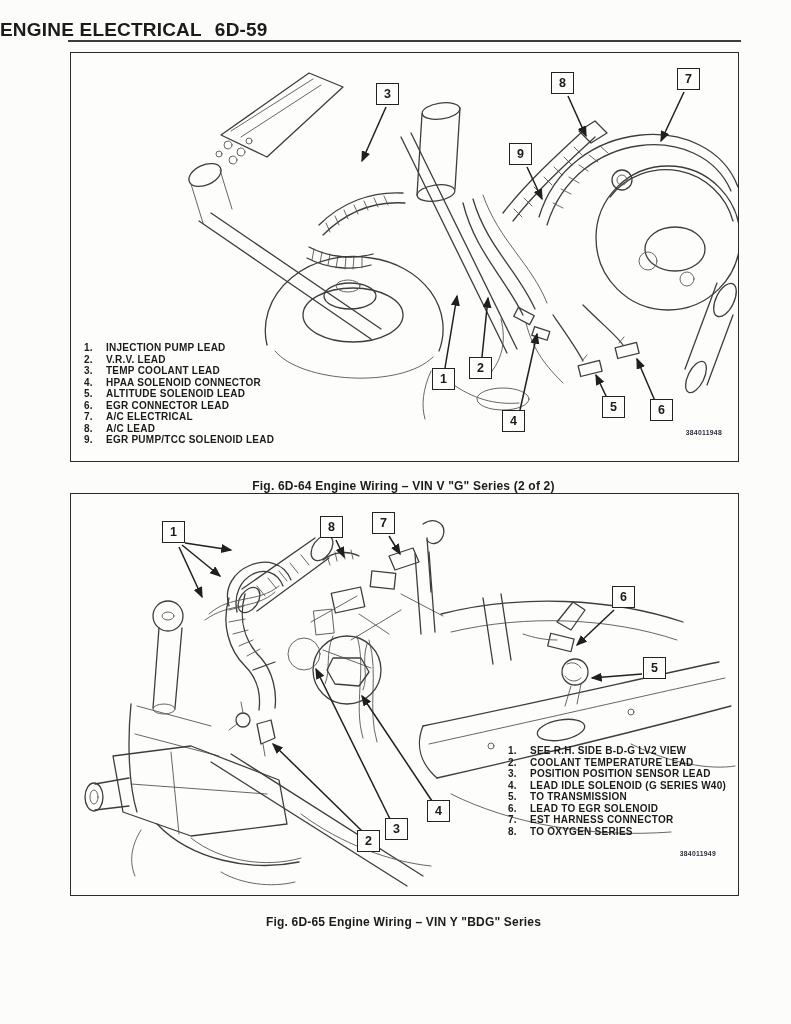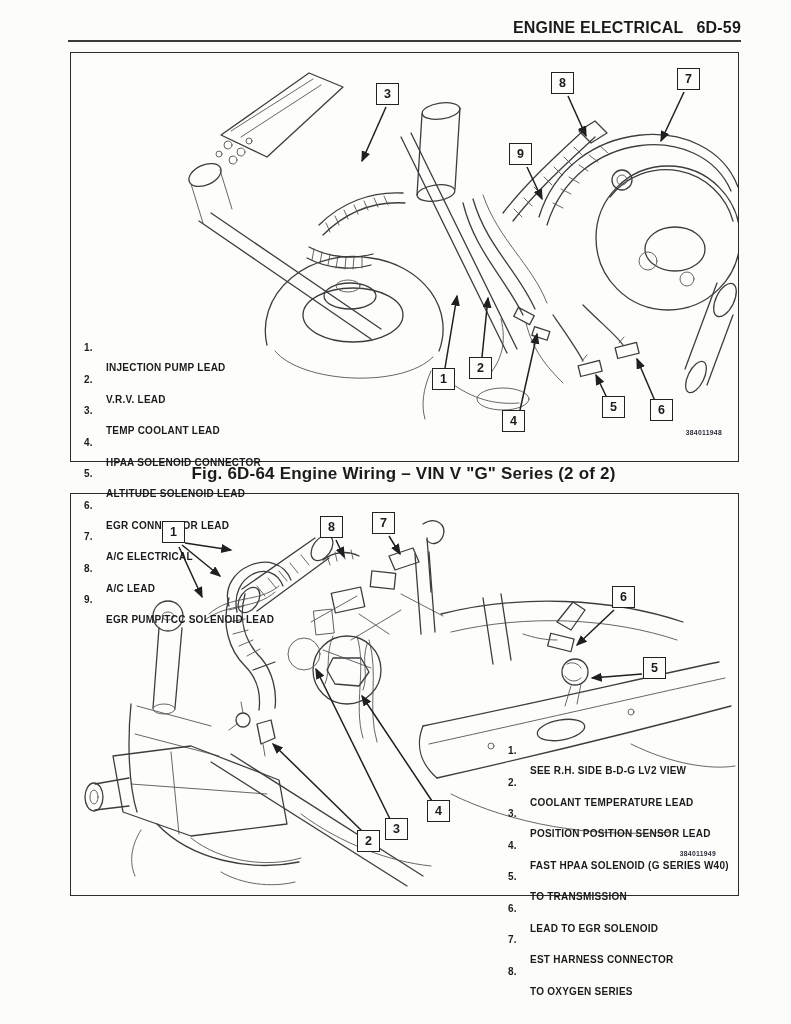--- a/index.html
+++ b/index.html
@@ -7,21 +7,21 @@
     width:791px; height:1024px;
     background:#f1f1ee;
     font-family:"Liberation Sans", sans-serif;
   }
   .page {
     position:relative; width:791px; height:1024px;
     background:#fcfcfa; color:#1b1b1b; overflow:hidden;
   }
   .header-title {
     position:absolute; top:19px; left:0; width:741px;
-    text-align:right; font-size:16px; font-weight:bold;
+    font-size:19px; font-weight:bold;
     letter-spacing:0.2px; white-space:nowrap;
   }
   .header-title .pageno { margin-left:13px; }
   .header-rule {
     position:absolute; left:68px; top:40px; width:673px; height:2px;
     background:#3c3c3c;
   }
   .figure {
     position:absolute; left:70px; width:667px;
     border:1.7px solid #2b2b2b; background:#fdfdfc; box-sizing:content-box;
@@ -39,30 +39,30 @@
     font-weight:bold; font-size:12.5px; z-index:2; line-height:1;
   }
   .legend {
     position:absolute; z-index:2; font-size:10px; font-weight:bold;
     letter-spacing:0.25px; line-height:11.5px; white-space:nowrap;
   }
   #legend1 { left:13px; top:289px; }
   #legend2 { left:437px; top:251px; }
   .legend-row { display:flex; }
   .legend-num { width:13px; text-align:left; }
-  .legend-label { margin-left:9px;margin-top:20px; }
+  .legend-label { margin-left:9px; }
   .part-number {
     position:absolute; font-size:6.8px; font-weight:bold;
     letter-spacing:0.3px; z-index:2; color:#2a2a3a;
   }
   #pn1 { right:16px; top:376px; }
   #pn2 { right:22px; top:356px; }
   .caption {
     position:absolute; left:70px; width:667px; text-align:center;
-    font-size:17px; font-weight:bold; letter-spacing:0.2px;
+    font-size:12px; font-weight:bold; letter-spacing:0.2px;margin-top:15px;
   }
   #caption1 { top:464px; }
   #caption2 { top:900px; }
 </style>
 </head>
 <body>
 
 <div class="page">
 
   <div class="header-title">
@@ -330,21 +330,21 @@
       <div class="legend-row">
           <span class="legend-num">2.</span>
           <span class="legend-label">COOLANT TEMPERATURE LEAD</span>
         </div>
       <div class="legend-row">
           <span class="legend-num">3.</span>
           <span class="legend-label">POSITION POSITION SENSOR LEAD</span>
         </div>
       <div class="legend-row">
           <span class="legend-num">4.</span>
-          <span class="legend-label">FAST HPAA SOLENOID (G SERIES W40)</span>
+          <span class="legend-label">LEAD IDLE SOLENOID (G SERIES W40)</span>
         </div>
       <div class="legend-row">
           <span class="legend-num">5.</span>
           <span class="legend-label">TO TRANSMISSION</span>
         </div>
       <div class="legend-row">
           <span class="legend-num">6.</span>
           <span class="legend-label">LEAD TO EGR SOLENOID</span>
         </div>
       <div class="legend-row">
@@ -353,14 +353,15 @@
         </div>
       <div class="legend-row">
           <span class="legend-num">8.</span>
           <span class="legend-label">TO OXYGEN SERIES</span>
         </div>
     </div>
 
     <div class="part-number" id="pn2">384011949</div>
   </div>
 
+  <div class="caption" id="caption2">Fig. 6D-65 Engine Wiring – VIN Y "BDG" Series</div>
 
 </div>
 
 </body></html>

